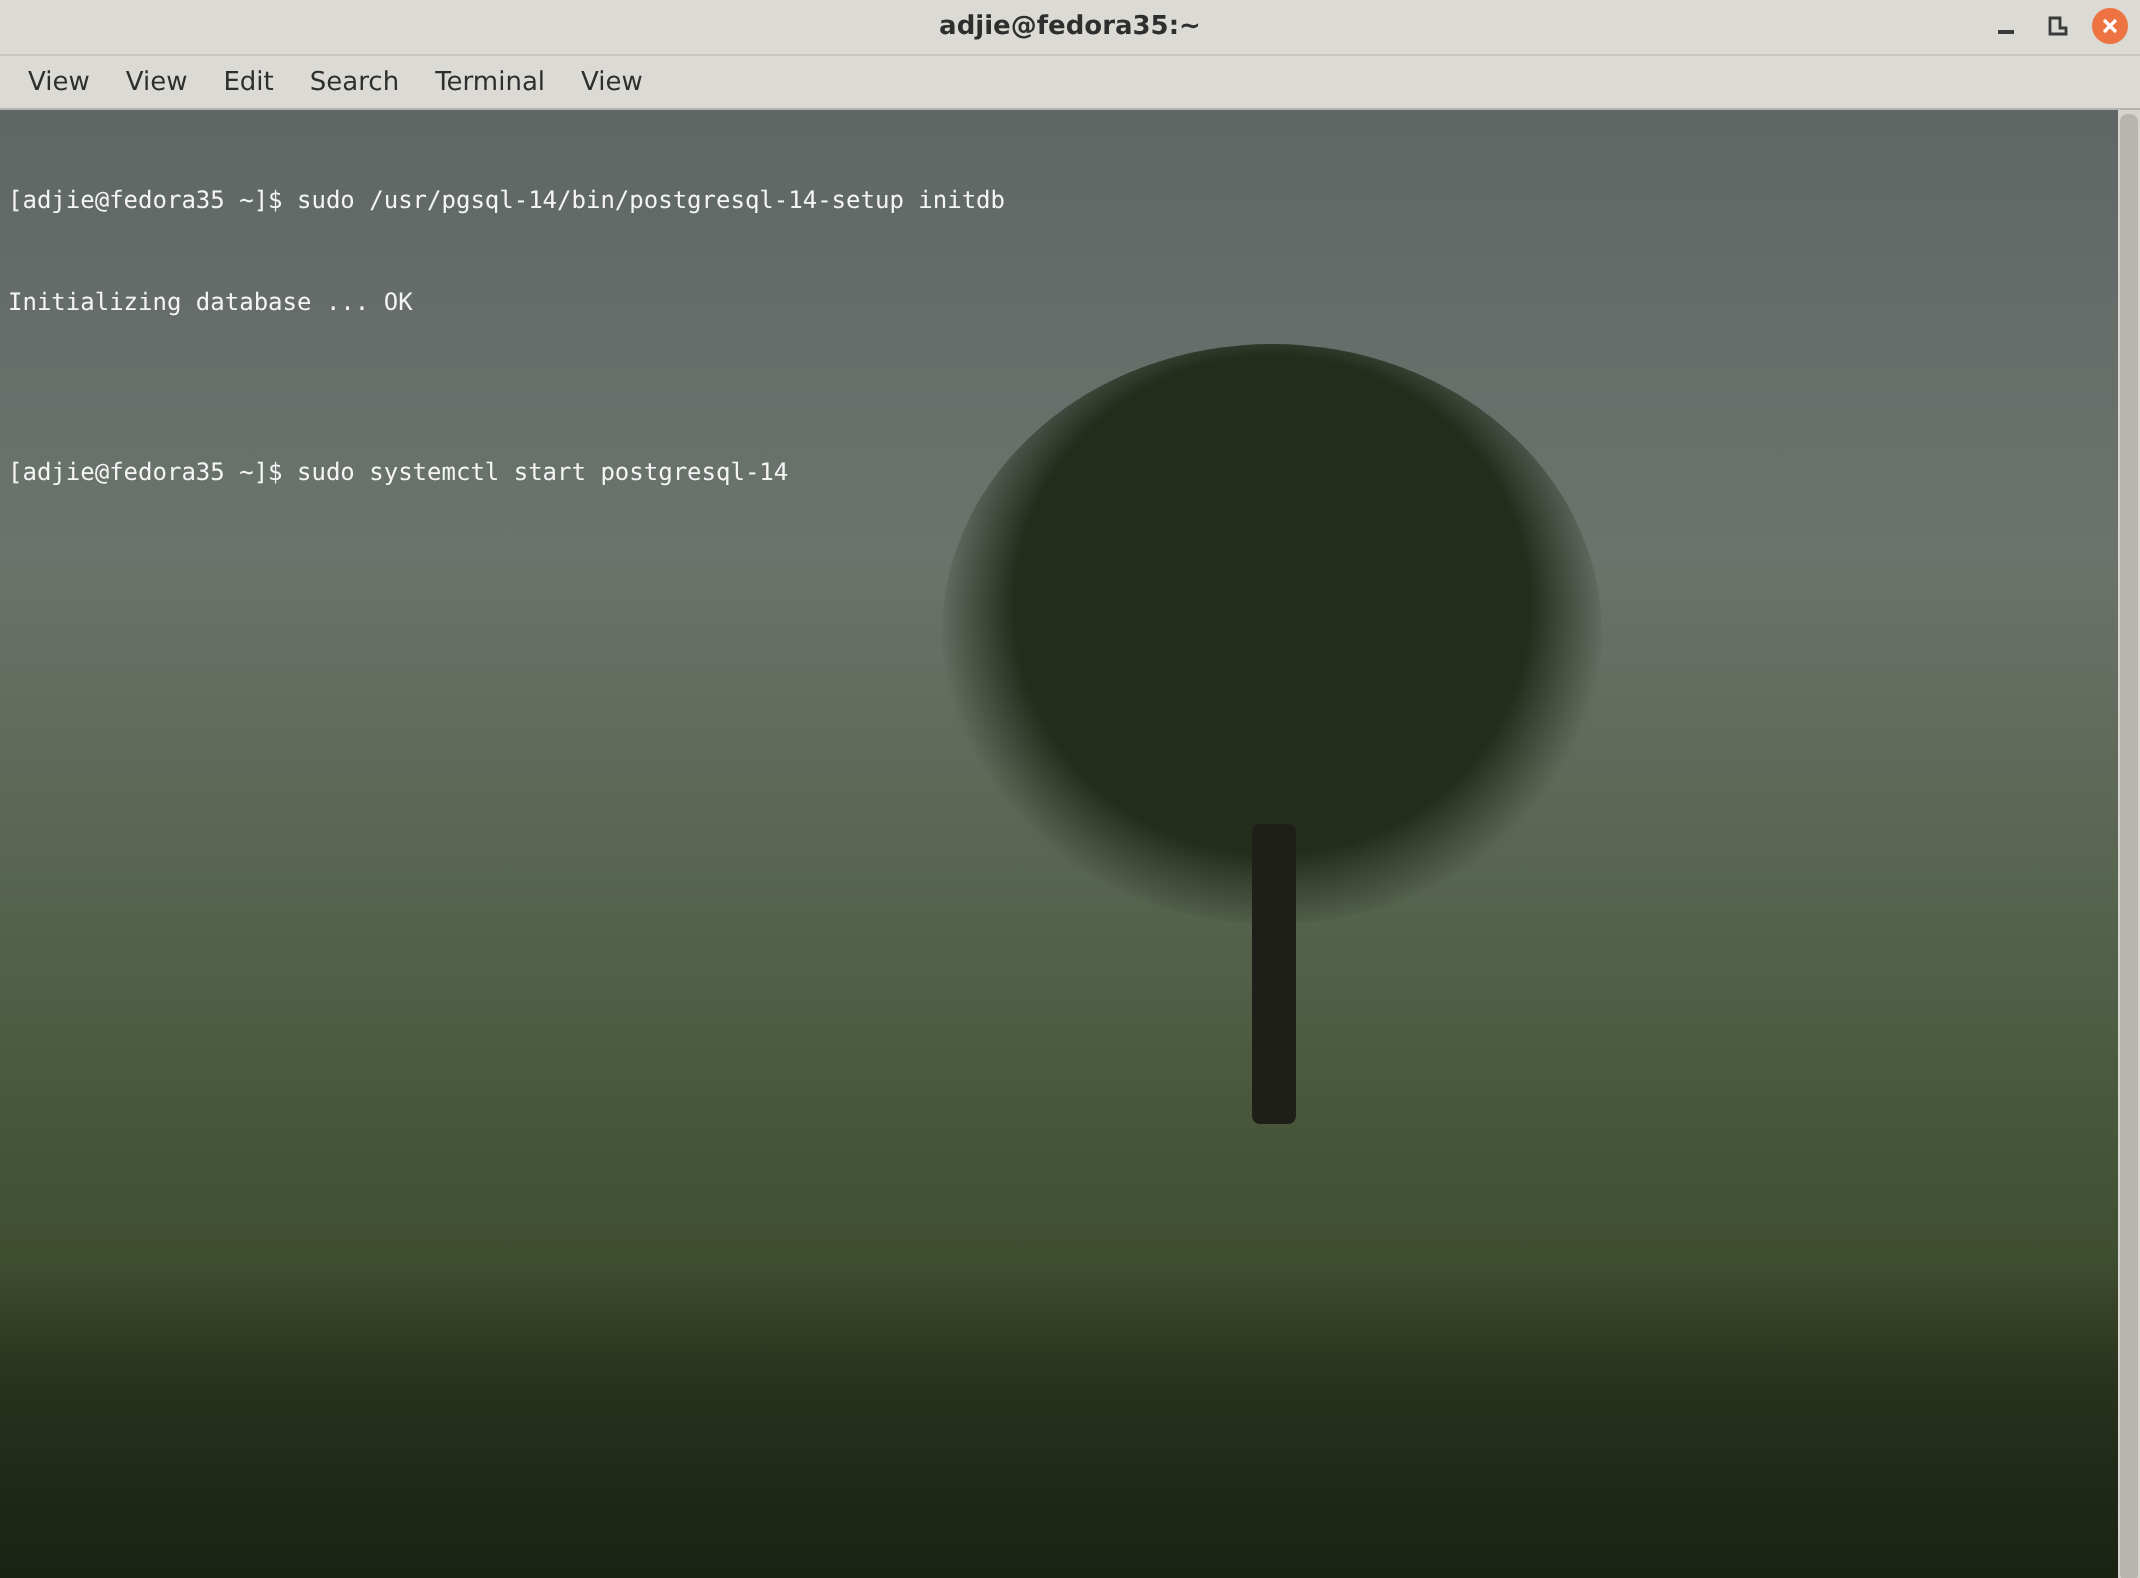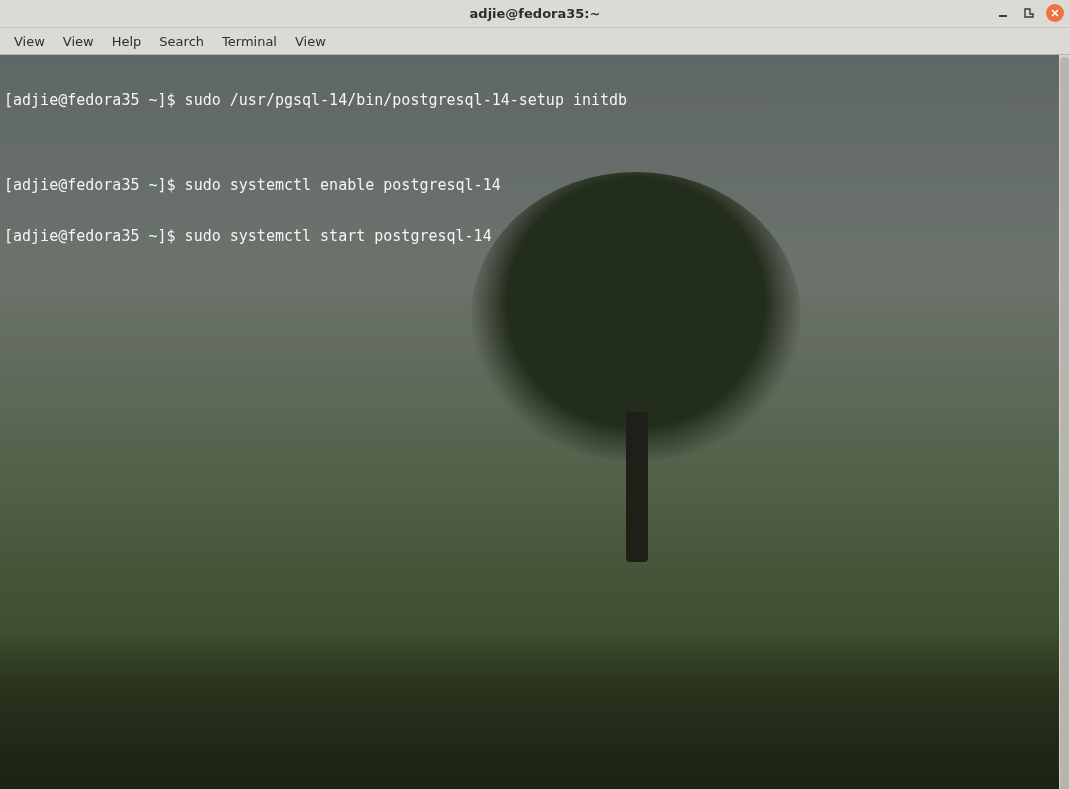--- a/index.html
+++ b/index.html
@@ -96,21 +96,21 @@
     top: 2px;
     height: 100%;
     background: #b7b5b0;
     border-radius: 4px;
   }
   .terminal {
     position: absolute;
     inset: 0;
     padding: 3px 4px;
     font-family: "DejaVu Sans Mono","Liberation Mono",monospace;
-    font-size: 15px;
+    font-size: 12px;
     line-height: 17px;
     color: #f5f5f5;
     white-space: pre;
     z-index: 2;
   }
   .term-line { display: block; }
   .cursor {
     display: inline-block;
     width: 8px;
     height: 15px;
@@ -175,41 +175,41 @@
             <line x1="2" y1="2" x2="8" y2="8" stroke="#fff" stroke-width="1.6"></line>
             <line x1="8" y1="2" x2="2" y2="8" stroke="#fff" stroke-width="1.6"></line>
           </svg>
       </div>
     </div>
   </div>
 
   <div class="menubar">
     <div class="menu-item">View</div>
     <div class="menu-item">View</div>
-    <div class="menu-item">Help</div>
+    <div class="menu-item">Edit</div>
     <div class="menu-item">Search</div>
     <div class="menu-item">Terminal</div>
     <div class="menu-item">View</div>
   </div>
 
   <div class="terminal-wrap">
     <div class="terminal-bg">
       <div class="bg-sky"></div>
       <div class="bg-tree">
         <div class="canopy"></div>
         <div class="trunk"></div>
       </div>
       <div class="bg-grass-blur"></div>
       <div class="bg-overlay"></div>
     </div>
 
     <div class="terminal">
       <span class="term-line">[adjie@fedora35 ~]$ sudo /usr/pgsql-14/bin/postgresql-14-setup initdb</span>
+      <span class="term-line">Initializing database ... OK</span>
       <span class="term-line"></span>
-      <span class="term-line">[adjie@fedora35 ~]$ sudo systemctl enable postgresql-14</span>
       <span class="term-line">[adjie@fedora35 ~]$ sudo systemctl start postgresql-14</span>
     </div>
 
     <div class="terminal-scroll">
       <div class="terminal-scroll-thumb"></div>
     </div>
   </div>
 
 </div>
 

